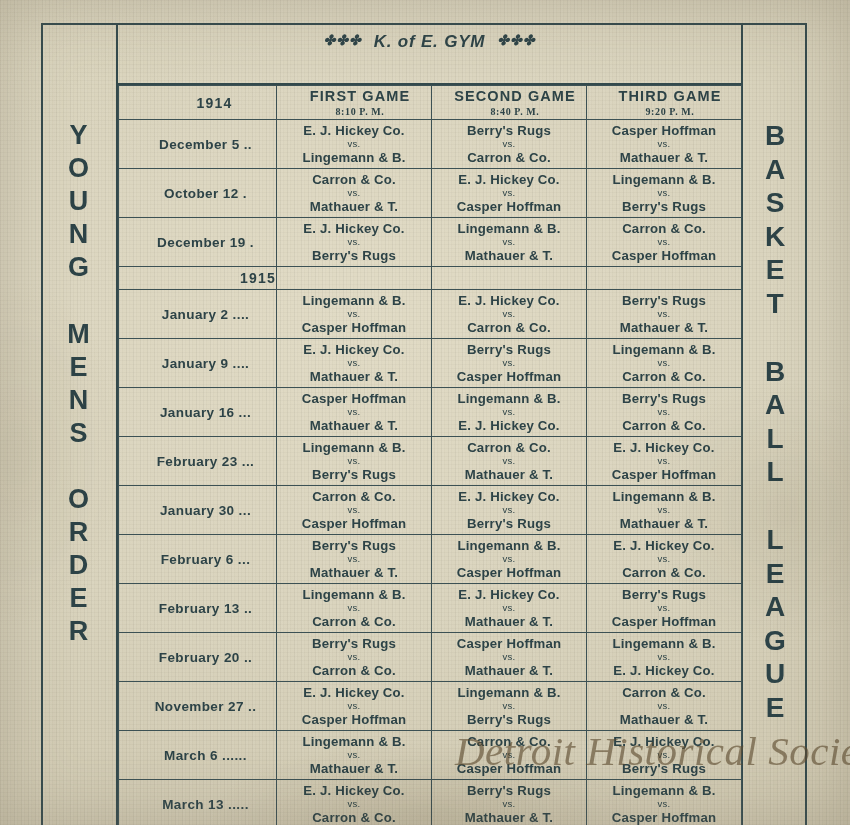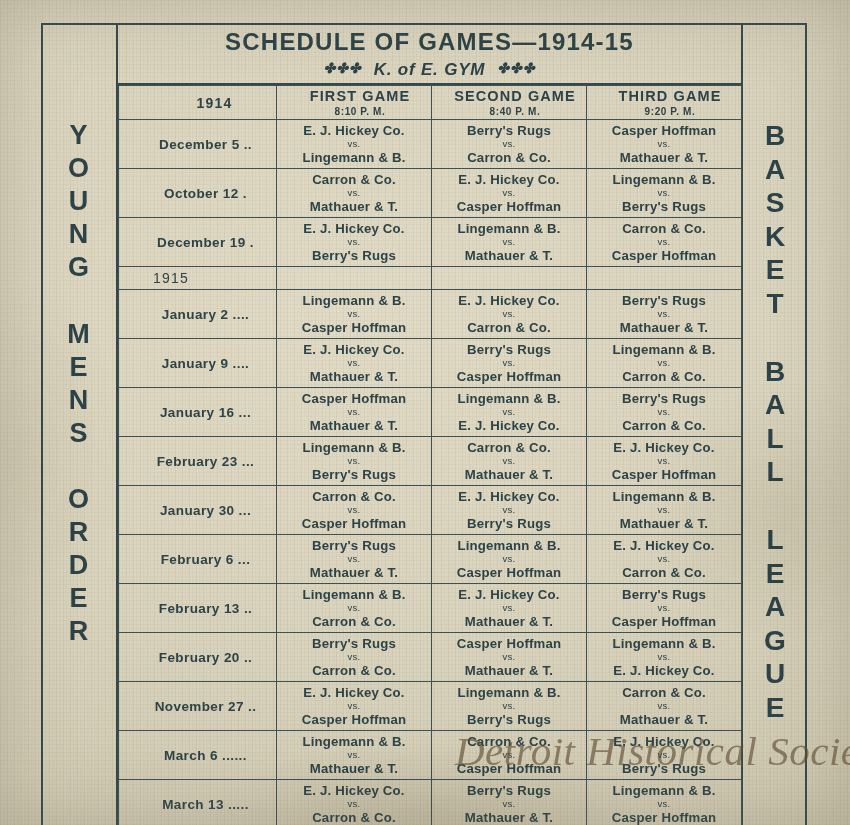--- a/index.html
+++ b/index.html
@@ -163,35 +163,36 @@
     font-size: 14.5px;
     letter-spacing: 1.1px;
     display: block;
   }
   .hd-game-time {
     font-size: 10px;
     letter-spacing: 0.6px;
     display: block;
     margin-top: 2px;
     font-weight: bold;
+    font-family: Liberation Serif, serif;
   }
 
   td.date-cell {
     font-size: 13.5px;
     font-weight: bold;
     letter-spacing: 0.4px;
     text-align: center;
     padding-left: 16px !important;
     white-space: nowrap;
   }
   td.year-cell {
     font-size: 14px;
-    font-weight: normal;
+    font-weight: bold;
     letter-spacing: 1.2px;
-    text-align: left;
+    text-align: right;
     padding-left: 34px !important;
     height: 22px;
   }
   td.blank-cell { border-left: 1px solid #3c5154; }
 
   td.match {
     text-align: center;
     height: 44px;
     line-height: 1.18;
     padding: 2px 2px !important;
@@ -280,21 +281,20 @@
           <span>G</span>
           <span>U</span>
           <span>E</span>
         </div>
       </div>
   </div>
 
   <div id="table-area">
 
     <div id="title-block">
-      <div id="title" class="ink">SCHEDULE OF GAMES—1914-15</div>
       <div id="subtitle" class="ink">
         <span class="fleur">✤✤✤</span><span>K. of E. GYM</span><span class="fleur">✤✤✤</span>
       </div>
     </div>
 
     <table id="sched">
       <colgroup>
         <col class="c-date">
           <col class="c-g">
           <col class="c-g">

